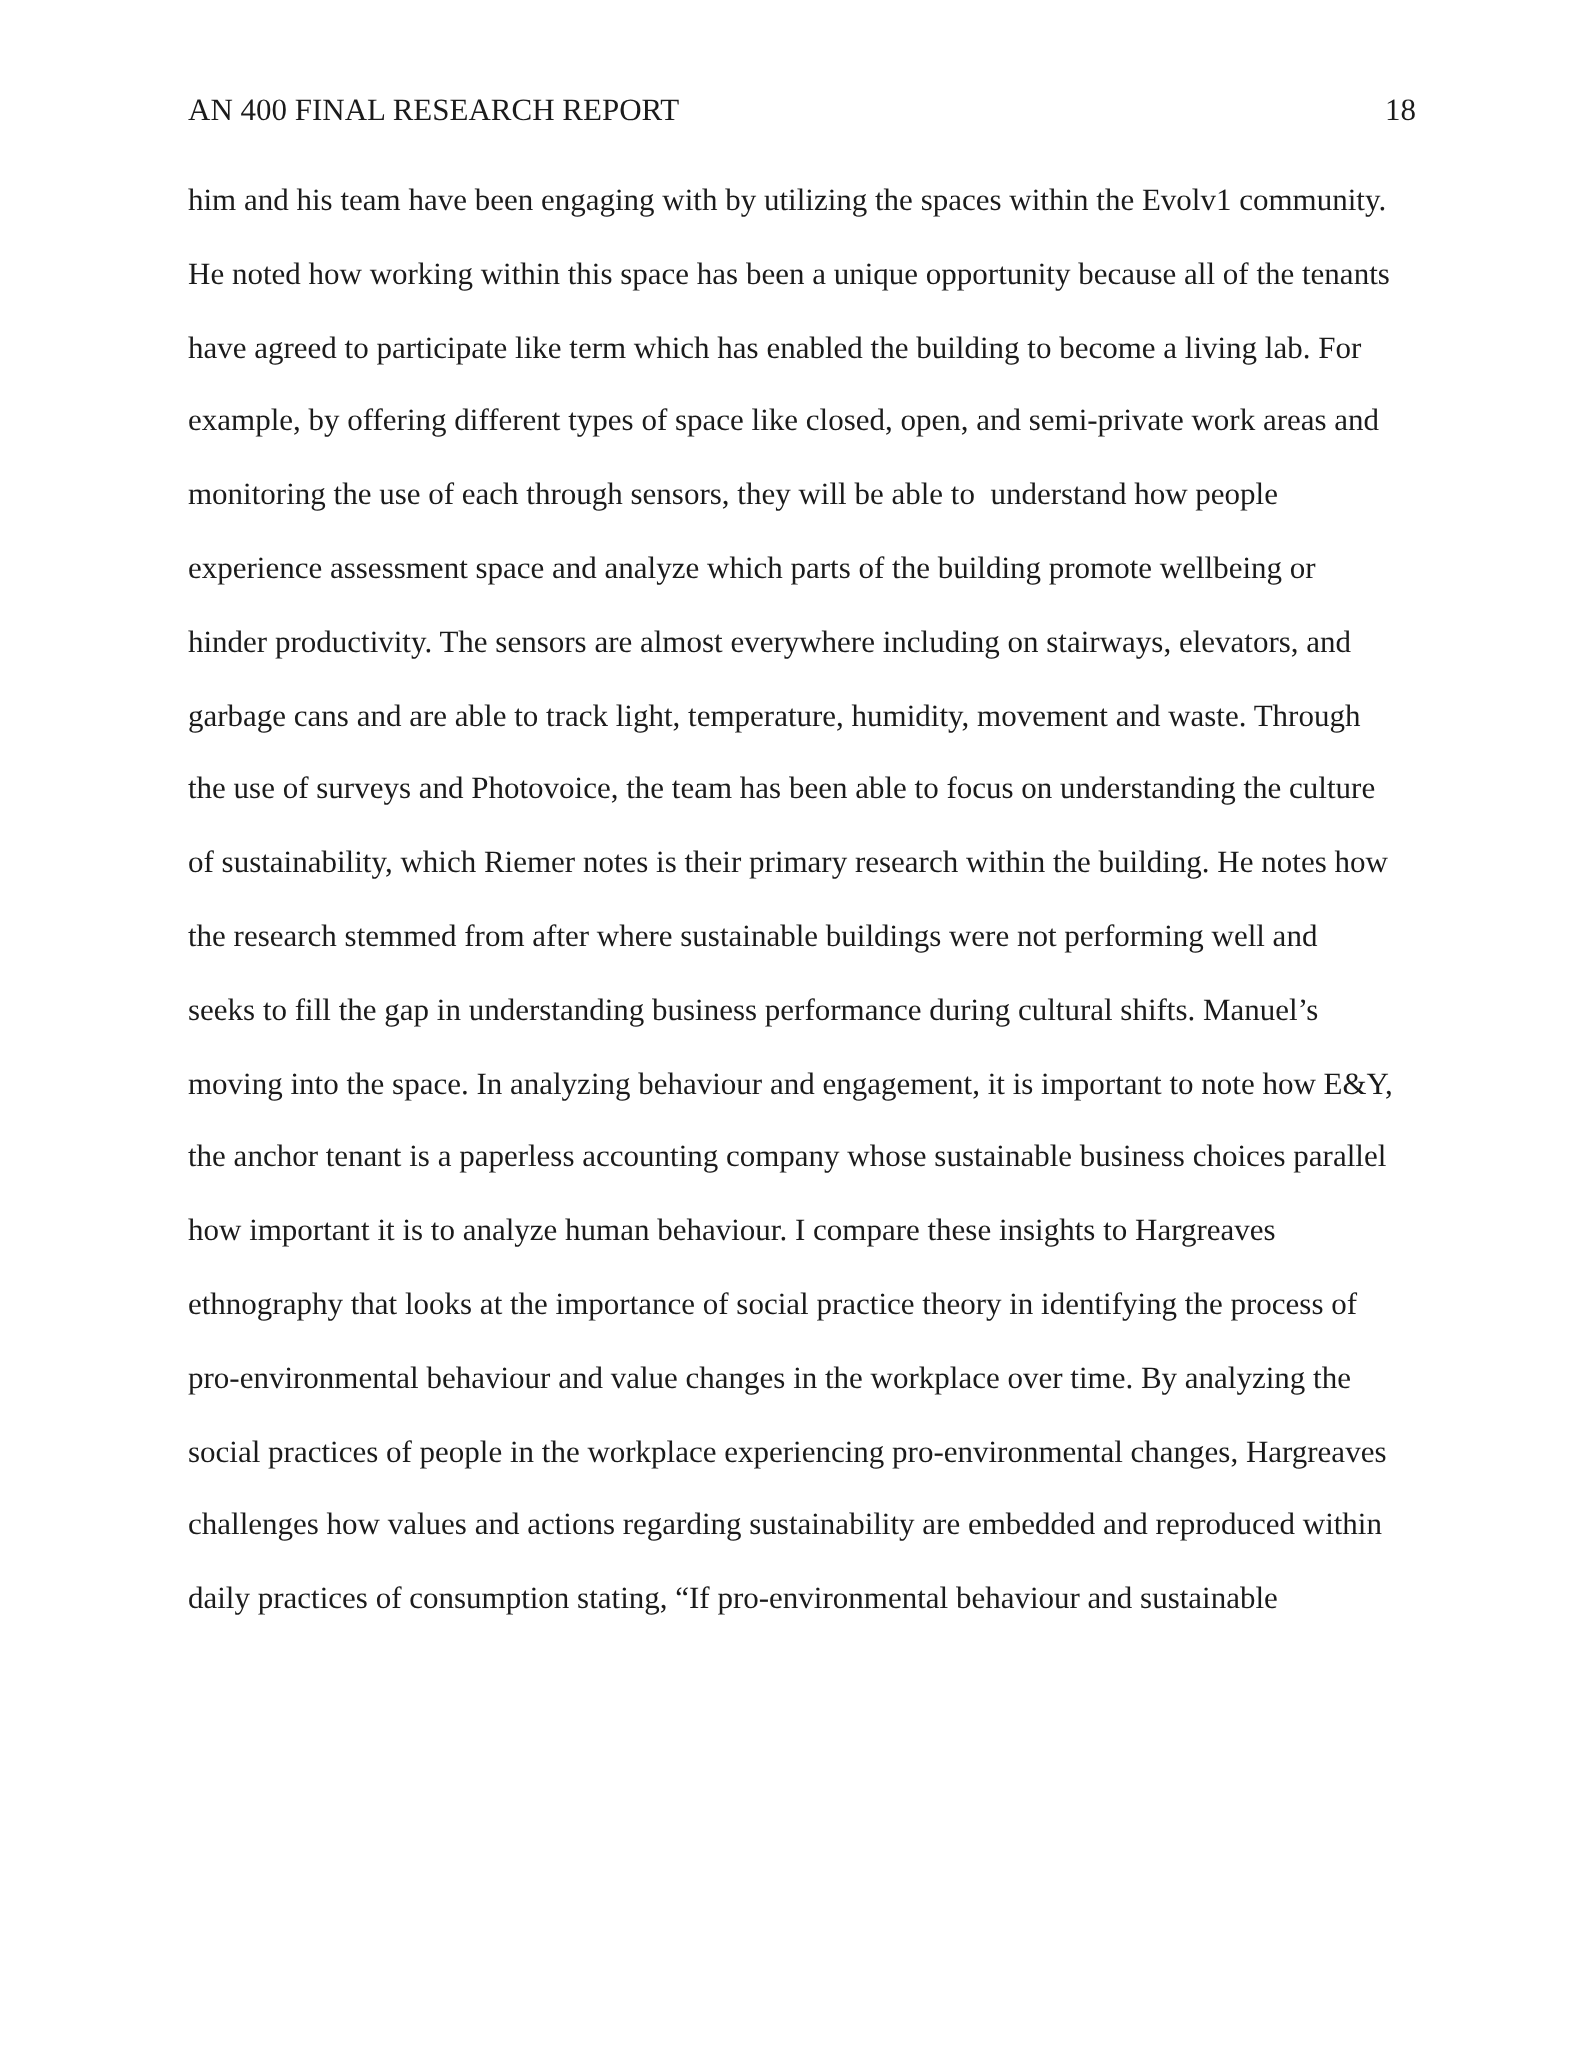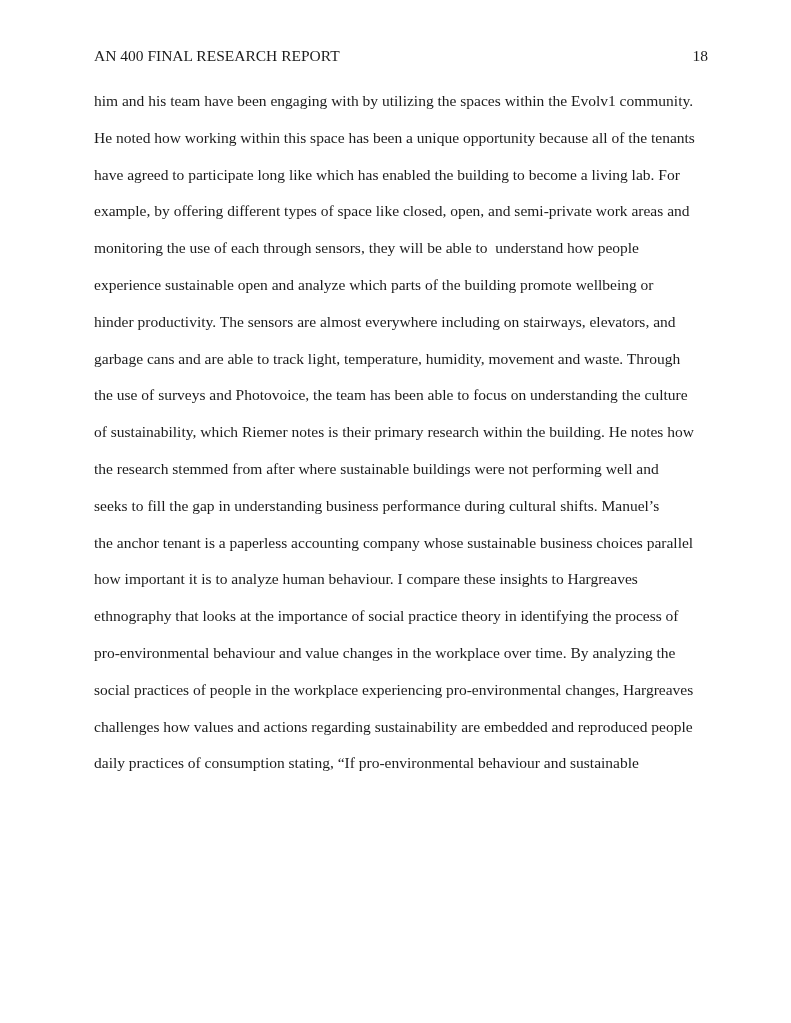--- a/index.html
+++ b/index.html
@@ -47,32 +47,33 @@
 <div class="page">
 
   <div class="page-header">
     <span>AN 400 FINAL RESEARCH REPORT</span>
     <span>18</span>
   </div>
 
   <div class="body-text">
     <div class="body-line">him and his team have been engaging with by utilizing the spaces within the Evolv1 community.</div>
     <div class="body-line">He noted how working within this space has been a unique opportunity because all of the tenants</div>
-    <div class="body-line">have agreed to participate long like which has enabled the building to become a living lab. For</div>
+    <div class="body-line">have agreed to participate like term which has enabled the building to become a living lab. For</div>
     <div class="body-line">example, by offering different types of space like closed, open, and semi-private work areas and</div>
     <div class="body-line">monitoring the use of each through sensors, they will be able to  understand how people</div>
-    <div class="body-line">experience sustainable open and analyze which parts of the building promote wellbeing or</div>
+    <div class="body-line">experience assessment space and analyze which parts of the building promote wellbeing or</div>
     <div class="body-line">hinder productivity. The sensors are almost everywhere including on stairways, elevators, and</div>
     <div class="body-line">garbage cans and are able to track light, temperature, humidity, movement and waste. Through</div>
     <div class="body-line">the use of surveys and Photovoice, the team has been able to focus on understanding the culture</div>
     <div class="body-line">of sustainability, which Riemer notes is their primary research within the building. He notes how</div>
     <div class="body-line">the research stemmed from after where sustainable buildings were not performing well and</div>
     <div class="body-line">seeks to fill the gap in understanding business performance during cultural shifts. Manuel’s</div>
+    <div class="body-line">moving into the space. In analyzing behaviour and engagement, it is important to note how E&amp;Y,</div>
     <div class="body-line">the anchor tenant is a paperless accounting company whose sustainable business choices parallel</div>
     <div class="body-line">how important it is to analyze human behaviour. I compare these insights to Hargreaves</div>
     <div class="body-line">ethnography that looks at the importance of social practice theory in identifying the process of</div>
     <div class="body-line">pro-environmental behaviour and value changes in the workplace over time. By analyzing the</div>
     <div class="body-line">social practices of people in the workplace experiencing pro-environmental changes, Hargreaves</div>
-    <div class="body-line">challenges how values and actions regarding sustainability are embedded and reproduced people</div>
+    <div class="body-line">challenges how values and actions regarding sustainability are embedded and reproduced within</div>
     <div class="body-line">daily practices of consumption stating, “If pro-environmental behaviour and sustainable</div>
   </div>
 
 </div>
 
 </body></html>

